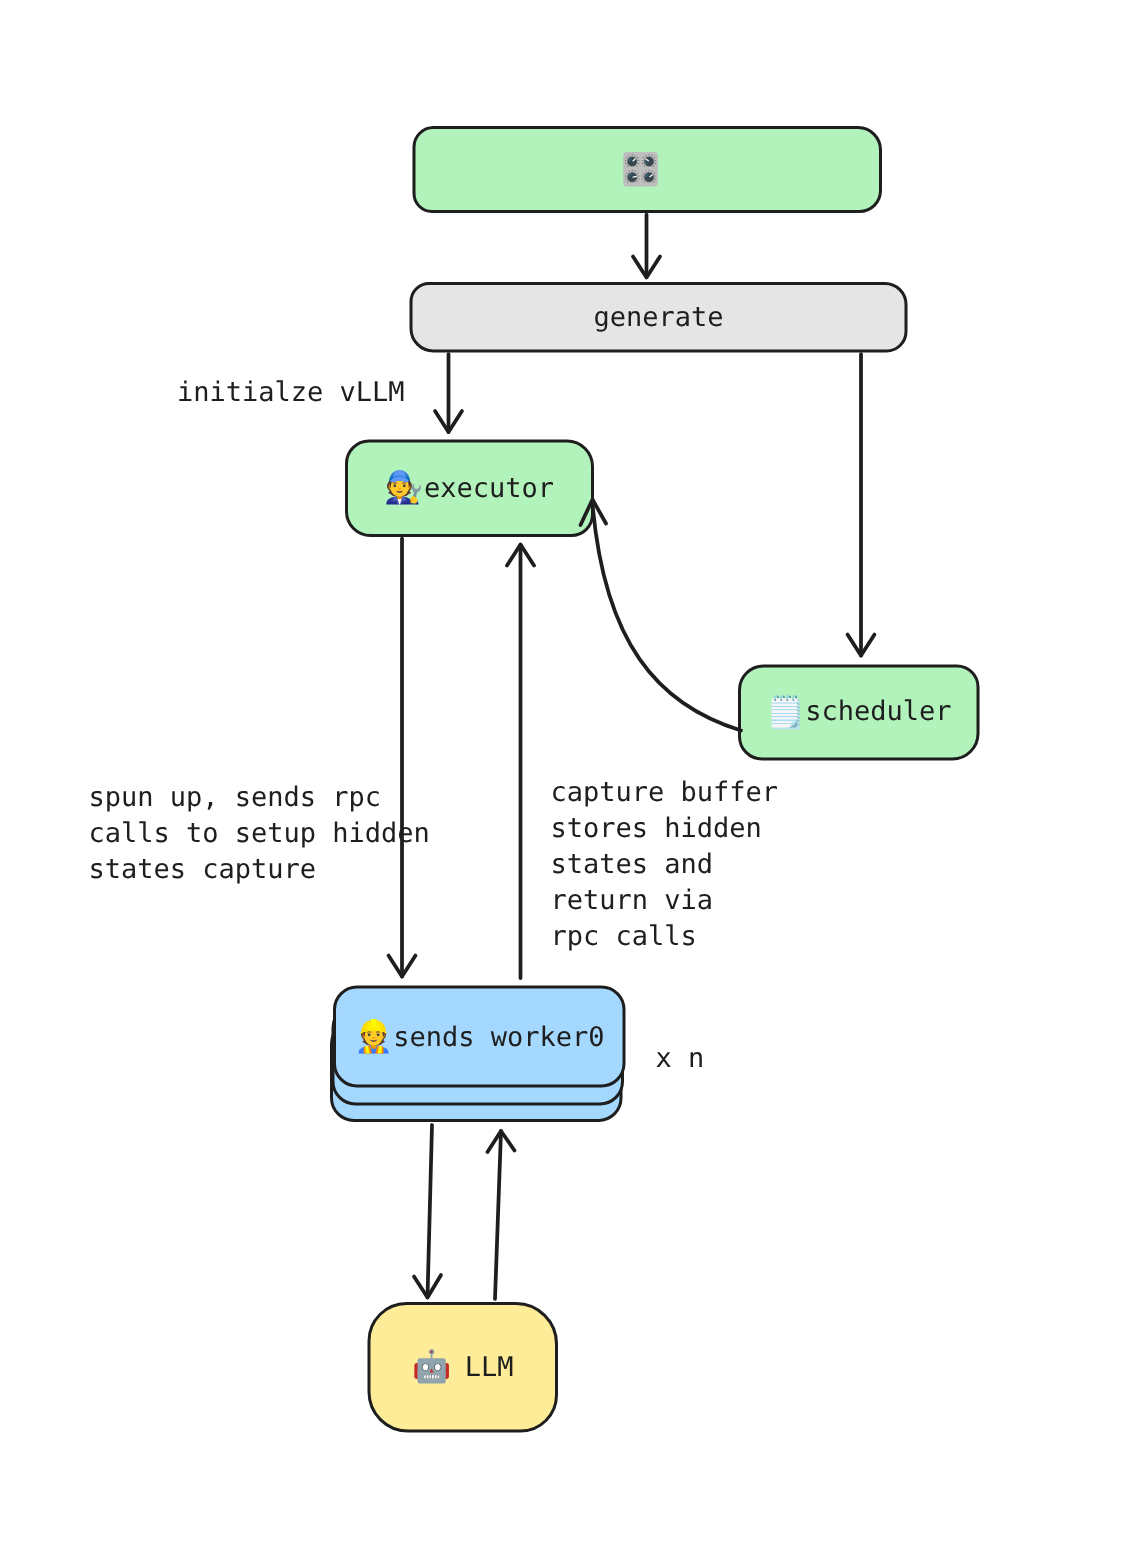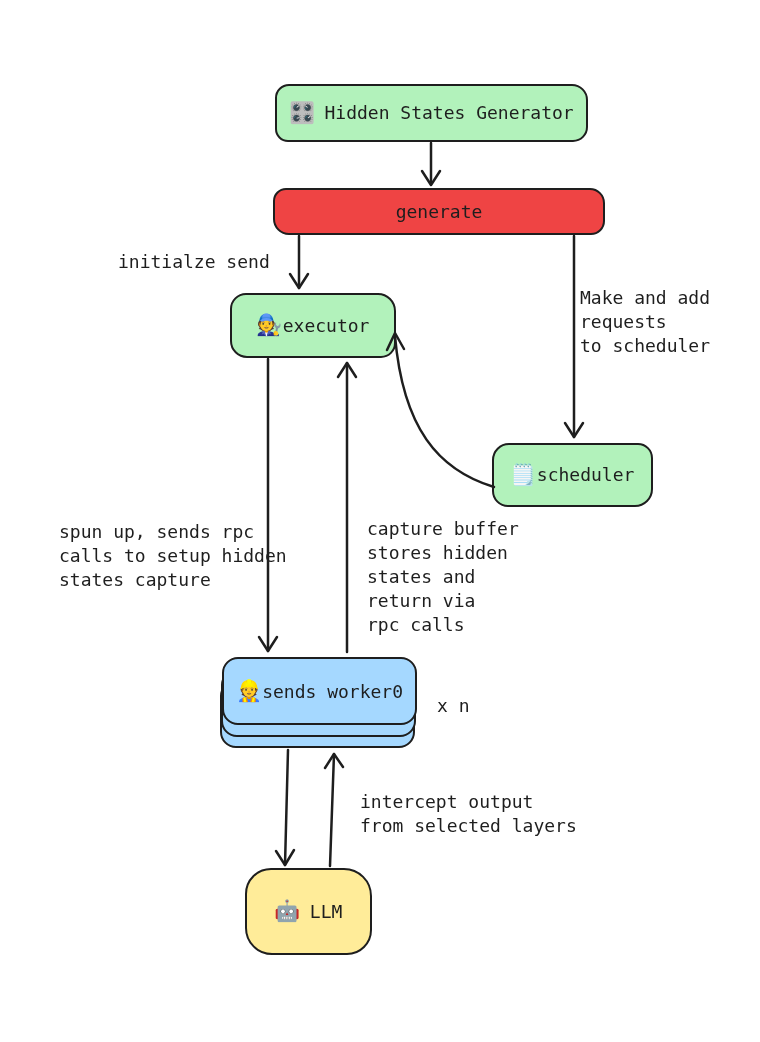--- a/index.html
+++ b/index.html
@@ -21,21 +21,21 @@
     justify-content: center;
     font-size: 18px;
     line-height: 1;
     white-space: nowrap;
     z-index: 1;
   }
   .node .icon { font-size: 21px; display: inline-block; }
   .node .icon.gap { margin-right: 9px; }
   .green  { background: #b2f2bb; }
   .yellow { background: #ffec99; }
-  .white  { background: #ef4444; }
+  .white  { background: #e5e5e5; }
 
   .node-generator { left: 275px; top: 84px;  width: 313px; height: 58px; border-radius: 14px 16px 15px 13px; }
   .node-generate  { left: 273px; top: 188px; width: 332px; height: 47px; border-radius: 13px 15px 14px 16px; }
   .node-executor  { left: 230px; top: 293px; width: 166px; height: 65px; border-radius: 16px 18px 15px 17px; }
   .node-scheduler { left: 492px; top: 443px; width: 161px; height: 64px; border-radius: 17px 15px 18px 16px; }
 
   .worker-layer {
     position: absolute;
     box-sizing: border-box;
     border: 2.5px solid #1e1e1e;
@@ -120,21 +120,20 @@
       <path d="M276,851 L285,865 L294,850"></path>
     </g>
     <g>
       <path d="M330,866 L334,754"></path>
       <path d="M325,768 L334,754 L343,767"></path>
     </g>
   </svg>
 
   <div class="node green node-generator">
     <span class="icon gap">🎛️</span>
-    <span>Hidden States Generator</span>
   </div>
 
   <div class="node white node-generate">
     <span>generate</span>
   </div>
 
   <div class="node green node-executor">
     <span class="icon">🧑‍🔧</span>
     <span>executor</span>
   </div>
@@ -150,28 +149,23 @@
     <span class="icon">👷</span>
     <span>sends worker0</span>
   </div>
   <div class="lbl lbl-multiplier">x n</div>
 
   <div class="node yellow node-llm">
     <span class="icon gap">🤖</span>
     <span>LLM</span>
   </div>
 
-  <div class="lbl lbl-initialize">initialze send</div>
-  <div class="lbl lbl-make-requests">Make and add
-requests
-to scheduler</div>
+  <div class="lbl lbl-initialize">initialze vLLM</div>
   <div class="lbl lbl-spun-up">spun up, sends rpc
 calls to setup hidden
 states capture</div>
   <div class="lbl lbl-capture-buffer">capture buffer
 stores hidden
 states and
 return via
 rpc calls</div>
-  <div class="lbl lbl-intercept">intercept output
-from selected layers</div>
 
 </div>
 
 </body></html>

